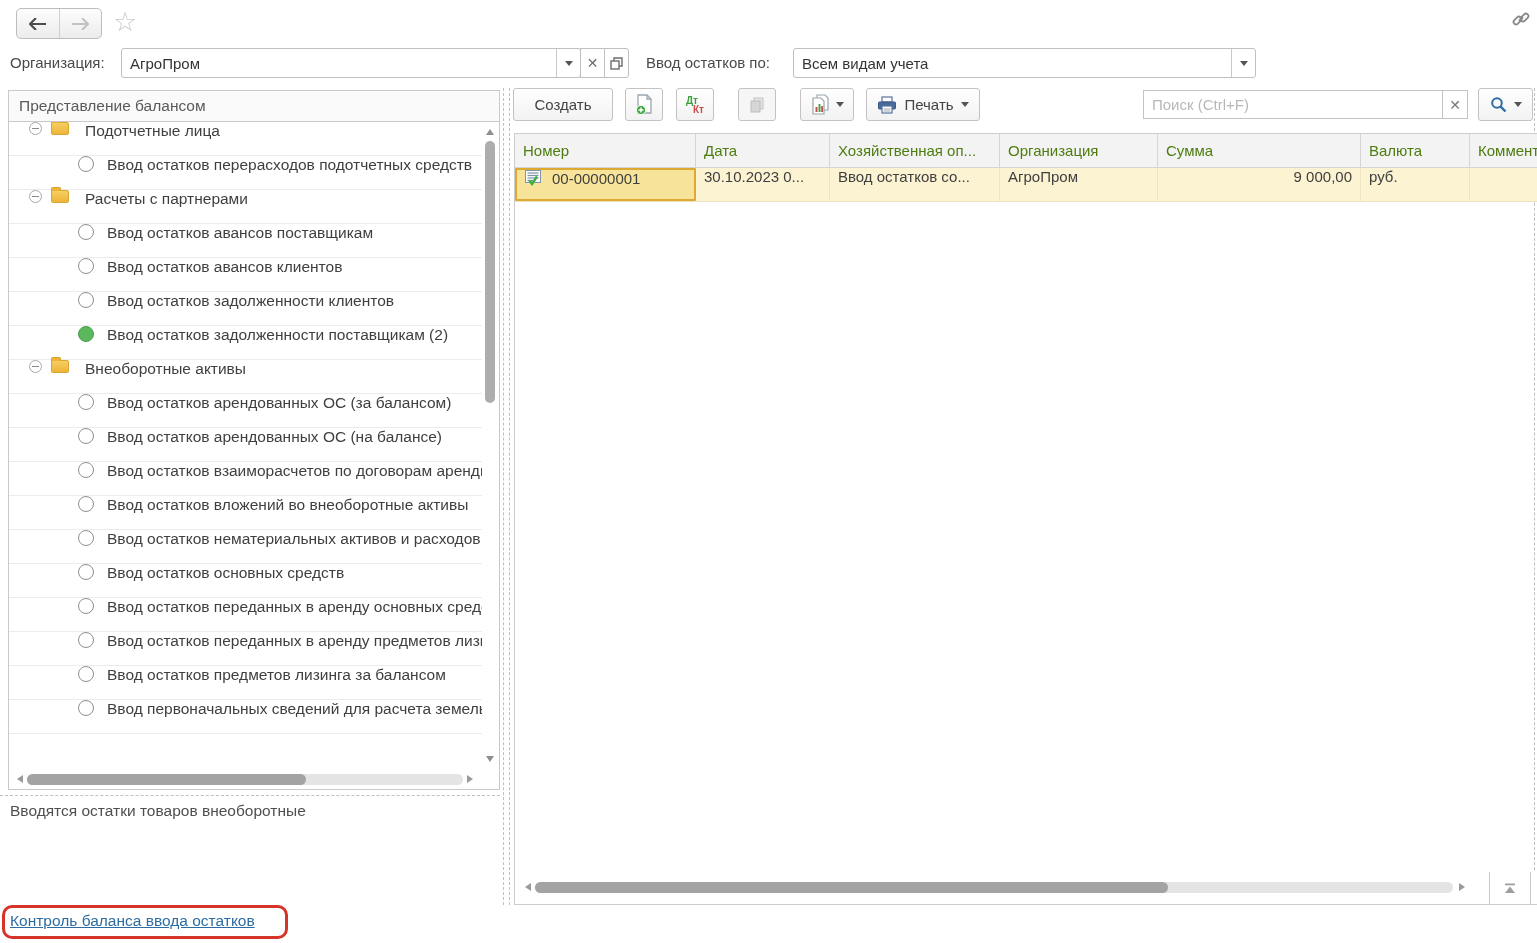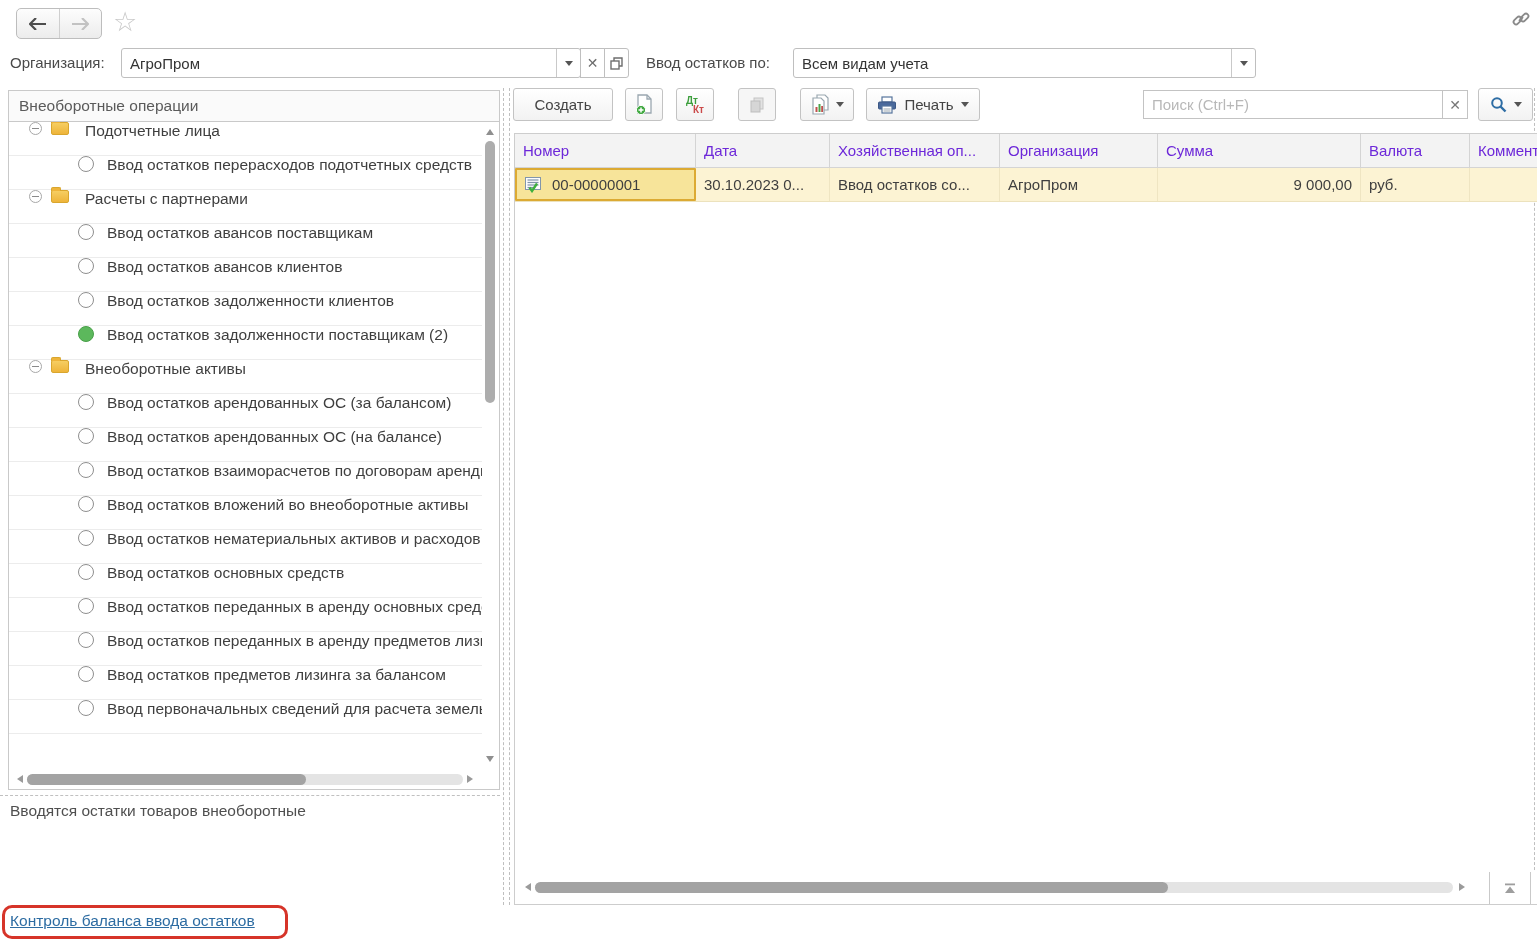--- a/index.html
+++ b/index.html
@@ -72,24 +72,24 @@
 
   .search-input { position:absolute; left:631px; top:2px; width:300px; height:29px; border:1px solid #c3c3c3;
     font-size:15px; padding:0 8px; color:#333; font-family:inherit; outline:none; }
   .search-input::placeholder { color:#b8b8b8; }
   .search-x { position:absolute; left:930px; top:2px; width:26px; height:29px; border:1px solid #c3c3c3; background:#fff;
     display:flex; align-items:center; justify-content:center; color:#777; font-size:14px; cursor:pointer; }
   .search-btn { left:966px; width:55px; }
 
   .grid { position:absolute; left:2px; top:45px; width:1030px; height:772px; border:1px solid #cdcdcd; overflow:hidden; }
   .grid-header { display:flex; height:34px; background:#f3f3f3; border-bottom:1px solid #d4d4d4; }
-  .hcell { display:flex; align-items:center; padding:0 8px; font-size:15px; color:#6d28d9;
+  .hcell { display:flex; align-items:center; padding:0 8px; font-size:15px; color:#4d7c0f;
     border-right:1px solid #d4d4d4; white-space:nowrap; overflow:hidden; flex:none; cursor:pointer; }
   .grid-row { display:flex; height:34px; background:#fcf3d3; border-bottom:1px solid #ece2bd; cursor:pointer; }
-  .cell { display:flex; align-items:center; padding:0 8px; font-size:15px; color:#3f3f3f;
+  .cell { display:flex; padding:0 8px; font-size:15px; color:#3f3f3f;
     border-right:1px solid #efe5c2; white-space:nowrap; overflow:hidden; flex:none; gap:8px; }
   .cell.active { background:#f7e49a; border:2px solid #dcaa33; border-radius:1px; }
   .cell.num { justify-content:flex-end; }
   .w0{width:181px;} .w1{width:134px;} .w2{width:170px;} .w3{width:158px;} .w4{width:203px;} .w5{width:109px;} .w6{width:80px;border-right:0;}
 
   .grid-hscroll { position:absolute; left:0; right:0; bottom:0; height:32px; border-top:0; background:#fff; }
   .grid-hscroll .hs-track { left:20px; right:90px; top:10px; }
   .grid-hscroll .hs-thumb { width:69%; }
   .grid-hscroll .arr-left { left:6px; top:11px; }
   .grid-hscroll .arr-right { right:74px; top:11px; }
@@ -146,21 +146,21 @@
   </div>
   <div class="flabel" style="left:646px;">Ввод остатков по:</div>
   <div class="combo" style="left:793px; width:463px;">
     <input class="val" value="Всем видам учета" style="">
     <div class="dropcell">
         <div class="caret" style="margin-top:4px;"></div>
       </div>
   </div>
 
   <div class="left-panel">
-    <div class="lp-header">Внеоборотные операции</div>
+    <div class="lp-header">Представление балансом</div>
     <div class="tree-body" id="tree-body">
         <div class="tree-row group">
           <span class="expander"></span>
           <span class="folder"></span>
           <span class="lbl">Подотчетные лица</span>
         </div>
         <div class="tree-row">
           <span class="circle"></span>
           <span class="lbl">Ввод остатков перерасходов подотчетных средств</span>
         </div>

